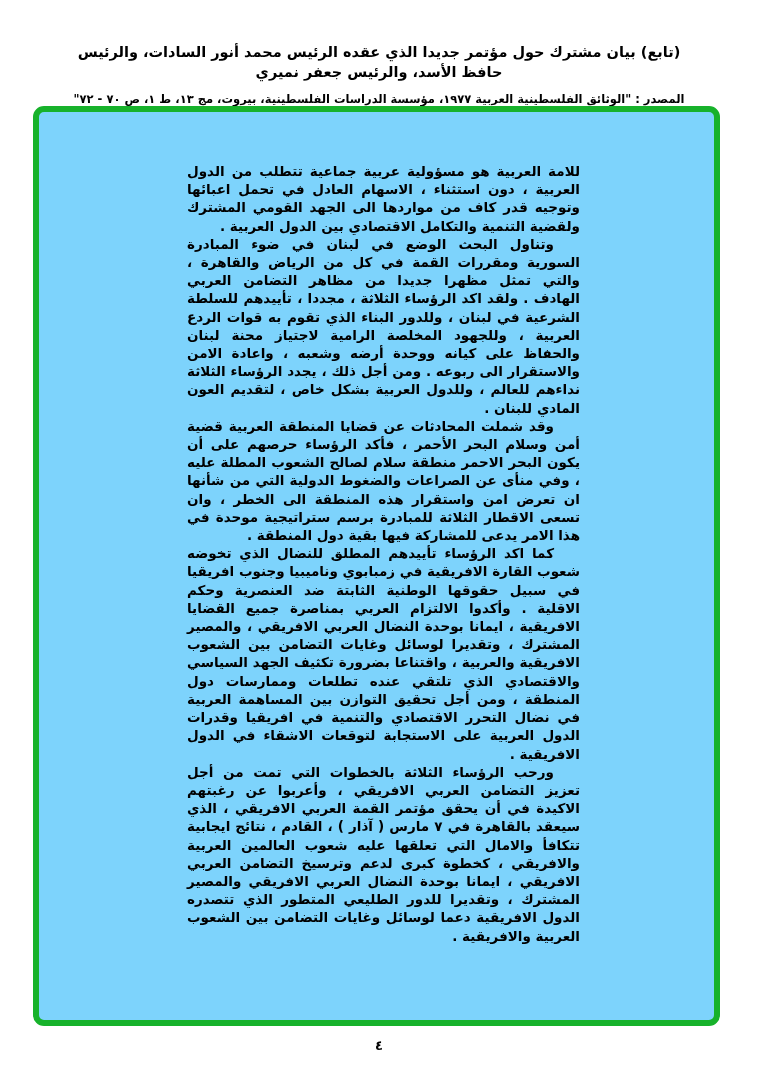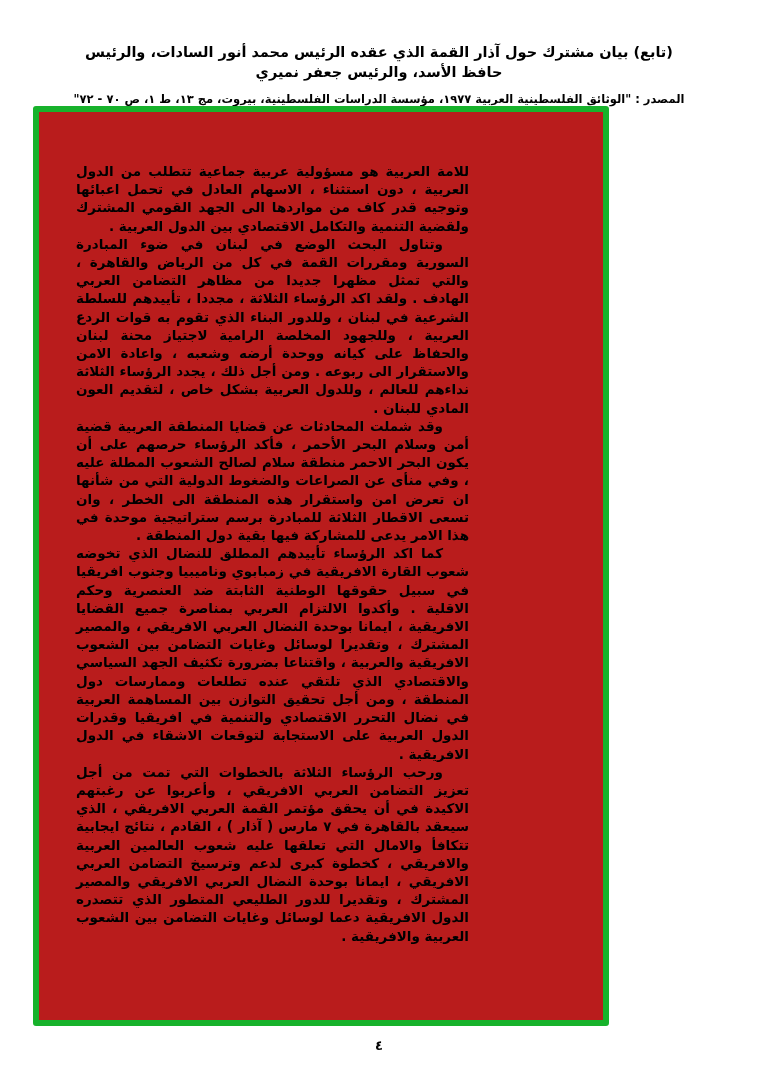--- a/index.html
+++ b/index.html
@@ -34,26 +34,26 @@
   .doc-source {
     margin-top: 10px;
     font-size: 11.5px;
     font-weight: 700;
     line-height: 15px;
   }
   .green-box {
     position: absolute;
     left: 33px;
     top: 106px;
-    width: 576px;
+    width: 687px;
     height: 920px;
     box-sizing: border-box;
     border: 6px solid #17b22b;
-    border-radius: 3px;
-    background: #b91c1c;
+    border-radius: 11px;
+    background: #7dd3fc;
   }
   .text-column {
     position: absolute;
     top: 50px;
     right: 134px;
     width: 393px;
     direction: rtl;
     text-align: justify;
     font-size: 13.5px;
     font-weight: 700;
@@ -78,21 +78,21 @@
     font-weight: 700;
     direction: rtl;
   }
 </style>
 </head>
 <body>
 
 <div class="page">
 
   <header class="doc-header">
-    <div class="doc-title">(تابع) بيان مشترك حول آذار القمة الذي عقده الرئيس محمد أنور السادات، والرئيس حافظ الأسد، والرئيس جعفر نميري</div>
+    <div class="doc-title">(تابع) بيان مشترك حول مؤتمر جديدا الذي عقده الرئيس محمد أنور السادات، والرئيس حافظ الأسد، والرئيس جعفر نميري</div>
     <div class="doc-source">المصدر :  "الوثائق الفلسطينية العربية ١٩٧٧، مؤسسة الدراسات الفلسطينية، بيروت، مج ١٣، ط ١، ص ٧٠ - ٧٢"</div>
   </header>
 
   <div class="green-box">
     <div class="text-column">
         <p class="para first">للامة العربية هو مسؤولية عربية جماعية تتطلب من الدول العربية ، دون استثناء ، الاسهام العادل في تحمل اعبائها وتوجيه قدر كاف من مواردها الى الجهد القومي المشترك ولقضية التنمية والتكامل الاقتصادي بين الدول العربية .</p>
         <p class="para">وتناول البحث الوضع في لبنان في ضوء المبادرة السورية ومقررات القمة في كل من الرياض والقاهرة ، والتي تمثل مظهرا جديدا من مظاهر التضامن العربي الهادف . ولقد اكد الرؤساء الثلاثة ، مجددا ، تأييدهم للسلطة الشرعية في لبنان ، وللدور البناء الذي تقوم به قوات الردع العربية ، وللجهود المخلصة الرامية لاجتياز محنة لبنان والحفاظ على كيانه ووحدة أرضه وشعبه ، واعادة الامن والاستقرار الى ربوعه . ومن أجل ذلك ، يجدد الرؤساء الثلاثة نداءهم للعالم ، وللدول العربية بشكل خاص ، لتقديم العون المادي للبنان .</p>
         <p class="para">وقد شملت المحادثات عن قضايا المنطقة العربية قضية أمن وسلام البحر الأحمر ، فأكد الرؤساء حرصهم على أن يكون البحر الاحمر منطقة سلام لصالح الشعوب المطلة عليه ، وفي منأى عن الصراعات والضغوط الدولية التي من شأنها ان تعرض امن واستقرار هذه المنطقة الى الخطر ، وان تسعى الاقطار الثلاثة للمبادرة برسم ستراتيجية موحدة في هذا الامر يدعى للمشاركة فيها بقية دول المنطقة .</p>
         <p class="para">كما اكد الرؤساء تأييدهم المطلق للنضال الذي تخوضه شعوب القارة الافريقية في زمبابوي وناميبيا وجنوب افريقيا في سبيل حقوقها الوطنية الثابتة ضد العنصرية وحكم الاقلية . وأكدوا الالتزام العربي بمناصرة جميع القضايا الافريقية ، ايمانا بوحدة النضال العربي الافريقي ، والمصير المشترك ، وتقديرا لوسائل وغايات التضامن بين الشعوب الافريقية والعربية ، واقتناعا بضرورة تكثيف الجهد السياسي والاقتصادي الذي تلتقي عنده تطلعات وممارسات دول المنطقة ، ومن أجل تحقيق التوازن بين المساهمة العربية في نضال التحرر الاقتصادي والتنمية في افريقيا وقدرات الدول العربية على الاستجابة لتوقعات الاشقاء في الدول الافريقية .</p>
         <p class="para">ورحب الرؤساء الثلاثة بالخطوات التي تمت من أجل تعزيز التضامن العربي الافريقي ، وأعربوا عن رغبتهم الاكيدة في أن يحقق مؤتمر القمة العربي الافريقي ، الذي سيعقد بالقاهرة في ٧ مارس ( آذار ) ، القادم ، نتائج ايجابية تتكافأ والامال التي تعلقها عليه شعوب العالمين العربية والافريقي ، كخطوة كبرى لدعم وترسيخ التضامن العربي الافريقي ، ايمانا بوحدة النضال العربي الافريقي والمصير المشترك ، وتقديرا للدور الطليعي المتطور الذي تتصدره الدول الافريقية دعما لوسائل وغايات التضامن بين الشعوب العربية والافريقية .</p>

